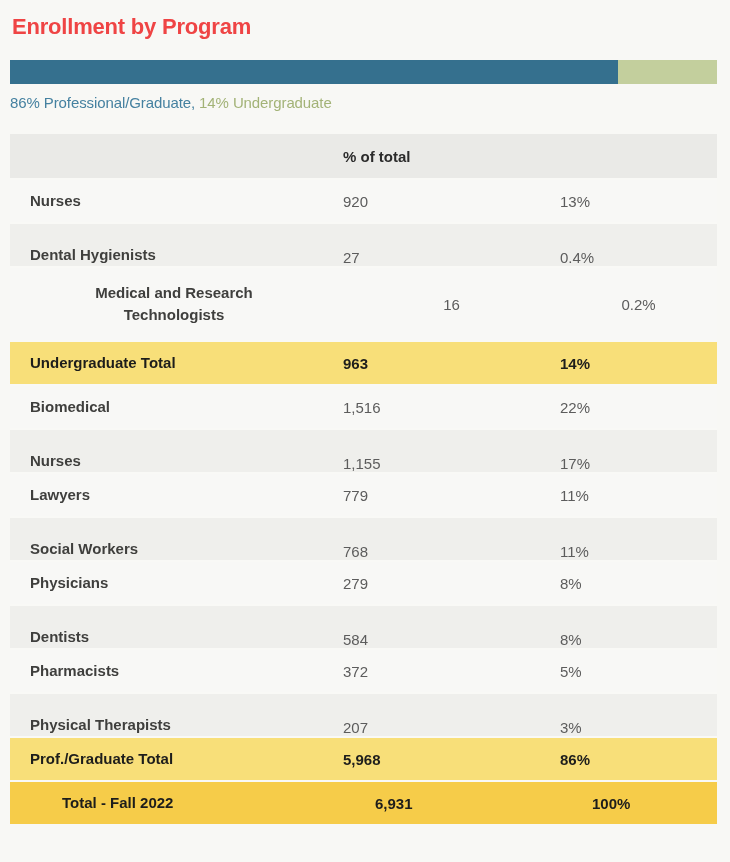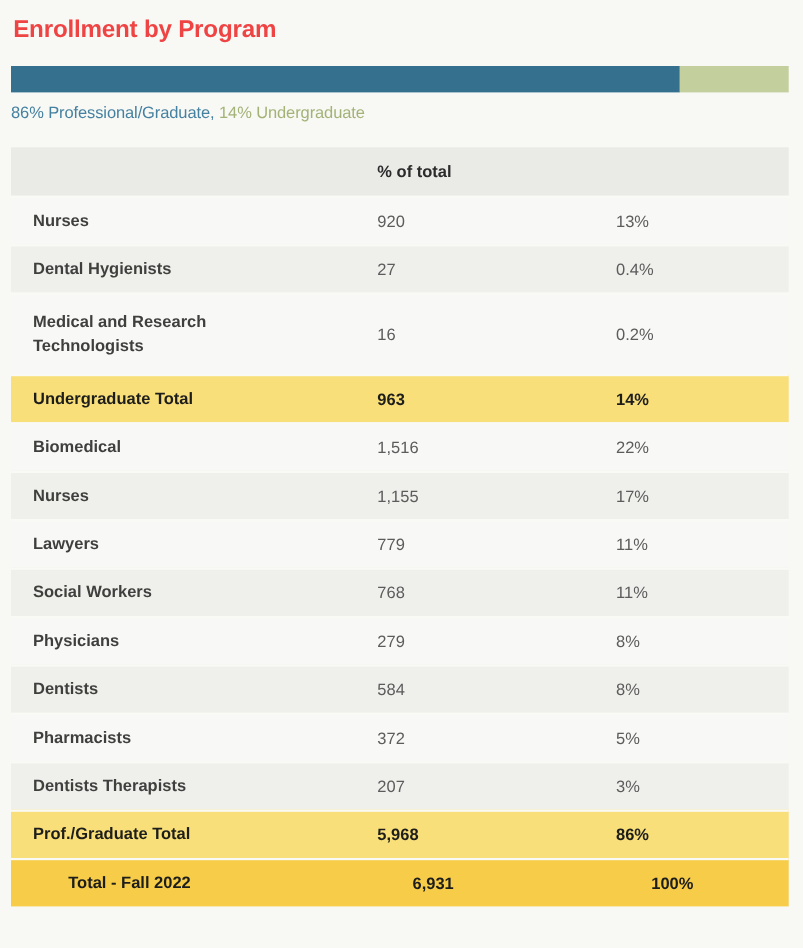--- a/index.html
+++ b/index.html
@@ -53,24 +53,24 @@
     align-items:center;
     min-height:44px;
     border-top:2px solid var(--divider);
   }
   .t-row.head{
     background:var(--header-bg);
     border-top:none;
     min-height:44px;
   }
   .t-row.white{background:var(--white-row);}
-  .t-row.gray{background:var(--stripe);}
+  .t-row.gray{background:var(--stripe);align-items:flex-end;}
   .t-row.yellow{background:var(--yellow);}
   .t-row.gold{background:var(--gold);padding-left:32px;}
-  .t-row.tall{min-height:74px;}
+  .t-row.tall{min-height:74px;text-align:center;}
   .c1{width:333px;padding:0 25px 0 20px;}
   .c2{width:217px;}
   .c3{flex:1;}
   .c1 .lbl{
     display:inline-block;
     max-width:220px;
     font-weight:700;
     color:var(--label);
     line-height:1.45;
   }
@@ -166,21 +166,21 @@
       <div class="c3 val">8%</div>
     </div>
 
     <div class="t-row white">
       <div class="c1"><span class="lbl">Pharmacists</span></div>
       <div class="c2 val">372</div>
       <div class="c3 val">5%</div>
     </div>
 
     <div class="t-row gray">
-      <div class="c1"><span class="lbl">Dentists Therapists</span></div>
+      <div class="c1"><span class="lbl">Physical Therapists</span></div>
       <div class="c2 val">207</div>
       <div class="c3 val">3%</div>
     </div>
 
     <div class="t-row yellow total">
       <div class="c1"><span class="lbl">Prof./Graduate Total</span></div>
       <div class="c2 val">5,968</div>
       <div class="c3 val">86%</div>
     </div>
 

